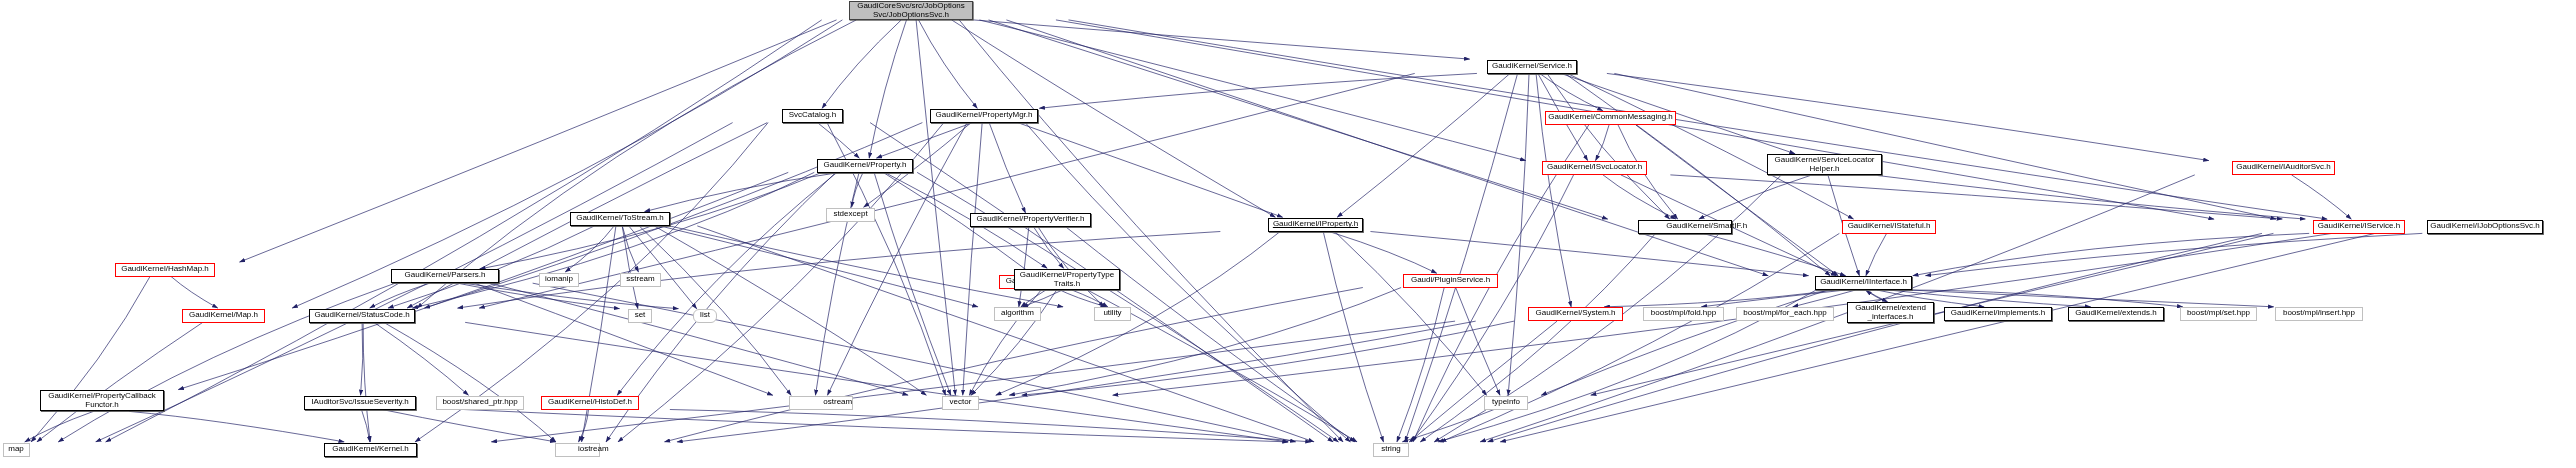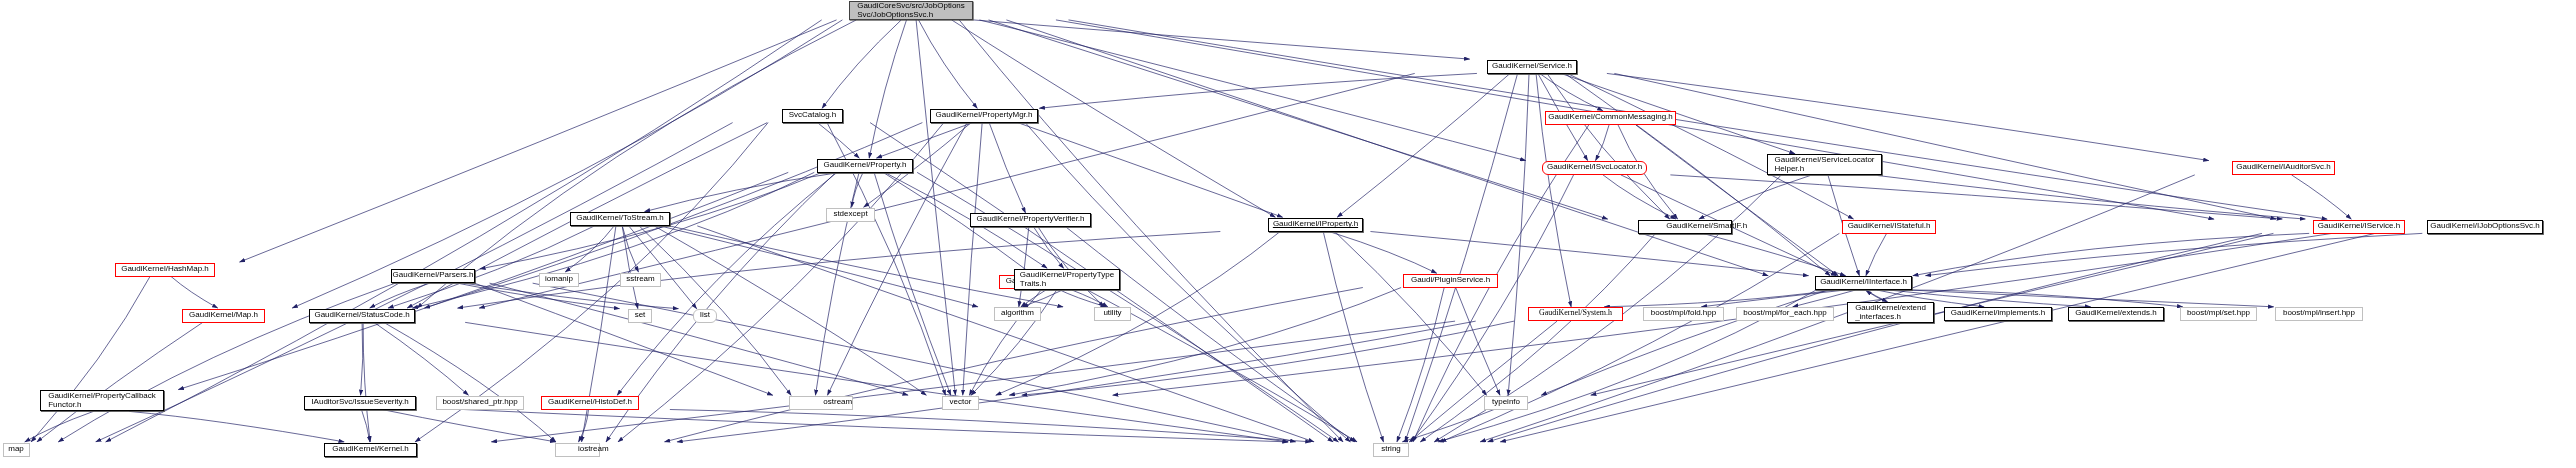--- a/index.html
+++ b/index.html
@@ -18,21 +18,21 @@
     width:2576px;
     height:468px;
     pointer-events:none;
   }
   .node{
     position:absolute;
     box-sizing:border-box;
     display:flex;
     align-items:center;
     justify-content:center;
-    text-align:left;
+    text-align:center;
     font-size:8px;
     line-height:8.7px;
     color:#000000;
     background:#ffffff;
     white-space:pre-line;
     padding:0.6px 2.5px;
     z-index:5;
   }
   
   .node.root{
@@ -220,48 +220,48 @@
       </g>
   </svg>
   <div id="node-layer">
       <div class="node root" style="left: 849px; top: 1.2px; width: 124px; height: 18.7px;">GaudiCoreSvc/src/JobOptions
 Svc/JobOptionsSvc.h</div>
       <div class="node hdr" style="left: 1487px; top: 60px; width: 90px; height: 13.7px;">GaudiKernel/Service.h</div>
       <div class="node hdr" style="left: 782px; top: 109px; width: 61px; height: 13.7px;">SvcCatalog.h</div>
       <div class="node hdr" style="left: 930px; top: 109px; width: 108px; height: 13.7px;">GaudiKernel/PropertyMgr.h</div>
       <div class="node red" style="left: 1545px; top: 111px; width: 131px; height: 13.7px;">GaudiKernel/CommonMessaging.h</div>
       <div class="node hdr" style="left: 817px; top: 159px; width: 96px; height: 13.7px;">GaudiKernel/Property.h</div>
-      <div class="node red" style="left: 1542px; top: 161px; width: 105px; height: 13.7px; border-radius: 6px;">GaudiKernel/ISvcLocator.h</div>
+      <div class="node red" style="left: 1542px; top: 161px; width: 105px; height: 13.7px;">GaudiKernel/ISvcLocator.h</div>
       <div class="node hdr" style="left: 1767px; top: 154px; width: 115px; height: 21px;">GaudiKernel/ServiceLocator
 Helper.h</div>
       <div class="node red" style="left: 2232px; top: 161px; width: 103px; height: 13.7px;">GaudiKernel/IAuditorSvc.h</div>
       <div class="node sys" style="left: 826px; top: 208px; width: 49px; height: 13.7px;">stdexcept</div>
       <div class="node hdr" style="left: 570px; top: 212px; width: 100px; height: 13.7px;">GaudiKernel/ToStream.h</div>
       <div class="node hdr" style="left: 970px; top: 213px; width: 121px; height: 13.7px;">GaudiKernel/PropertyVerifier.h</div>
       <div class="node hdr" style="left: 1268px; top: 218px; width: 95px; height: 13.7px; text-decoration: underline;">GaudiKernel/IProperty.h</div>
       <div class="node hdr" style="left: 1638px; top: 220px; width: 94px; height: 13.7px; padding-left: 46px;">GaudiKernel/SmartIF.h</div>
       <div class="node red" style="left: 1842px; top: 220px; width: 94px; height: 13.7px;">GaudiKernel/IStateful.h</div>
       <div class="node red" style="left: 2313px; top: 220px; width: 92px; height: 13.7px;">GaudiKernel/IService.h</div>
       <div class="node hdr" style="left: 2427px; top: 220px; width: 116px; height: 13.7px;">GaudiKernel/IJobOptionsSvc.h</div>
       <div class="node red" style="left: 115px; top: 263px; width: 100px; height: 13.7px;">GaudiKernel/HashMap.h</div>
-      <div class="node hdr" style="left: 391px; top: 269px; width: 84px; height: 13.7px;">GaudiKernel/Parsers.h</div>
+      <div class="node hdr" style="left: 391px; top: 269px; width: 108px; height: 13.7px;">GaudiKernel/Parsers.h</div>
       <div class="node sys" style="left: 539px; top: 273px; width: 40px; height: 13.7px;">iomanip</div>
       <div class="node sys" style="left: 620px; top: 273px; width: 41px; height: 13.7px;">sstream</div>
       <div class="node red" style="left: 999px; top: 275px; width: 105px; height: 13.7px;">GaudiKernel/VectorMap.h</div>
       <div class="node hdr" style="left: 1014px; top: 269px; width: 106px; height: 21px;">GaudiKernel/PropertyType
 Traits.h</div>
       <div class="node red" style="left: 1403px; top: 274px; width: 95px; height: 13.7px;">Gaudi/PluginService.h</div>
       <div class="node hdr" style="left: 1815px; top: 276px; width: 97px; height: 13.7px;">GaudiKernel/IInterface.h</div>
       <div class="node red" style="left: 182px; top: 309px; width: 83px; height: 13.7px;">GaudiKernel/Map.h</div>
       <div class="node hdr" style="left: 309px; top: 309px; width: 106px; height: 13.7px;">GaudiKernel/StatusCode.h</div>
       <div class="node sys" style="left: 628px; top: 309px; width: 24px; height: 13.7px;">set</div>
       <div class="node sys" style="left: 693px; top: 309px; width: 24px; height: 13.7px; border-radius: 6px;">list</div>
       <div class="node sys" style="left: 994px; top: 307px; width: 47px; height: 13.7px;">algorithm</div>
       <div class="node sys" style="left: 1094px; top: 307px; width: 37px; height: 13.7px;">utility</div>
-      <div class="node red" style="left: 1528px; top: 307px; width: 95px; height: 13.7px; font-family: Liberation Serif, serif;">GaudiKernel/System.h</div>
+      <div class="node red" style="left: 1528px; top: 307px; width: 95px; height: 13.7px;">GaudiKernel/System.h</div>
       <div class="node sys" style="left: 1643px; top: 307px; width: 81px; height: 13.7px;">boost/mpl/fold.hpp</div>
       <div class="node sys" style="left: 1736px; top: 307px; width: 98px; height: 13.7px;">boost/mpl/for_each.hpp</div>
       <div class="node hdr" style="left: 1847px; top: 302px; width: 87px; height: 21px;">GaudiKernel/extend
 _interfaces.h</div>
       <div class="node hdr" style="left: 1944px; top: 307px; width: 108px; height: 13.7px;">GaudiKernel/implements.h</div>
       <div class="node hdr" style="left: 2068px; top: 307px; width: 96px; height: 13.7px;">GaudiKernel/extends.h</div>
       <div class="node sys" style="left: 2180px; top: 307px; width: 77px; height: 13.7px;">boost/mpl/set.hpp</div>
       <div class="node sys" style="left: 2275px; top: 307px; width: 88px; height: 13.7px;">boost/mpl/insert.hpp</div>
       <div class="node hdr" style="left: 40px; top: 390px; width: 124px; height: 21px;">GaudiKernel/PropertyCallback
 Functor.h</div>

